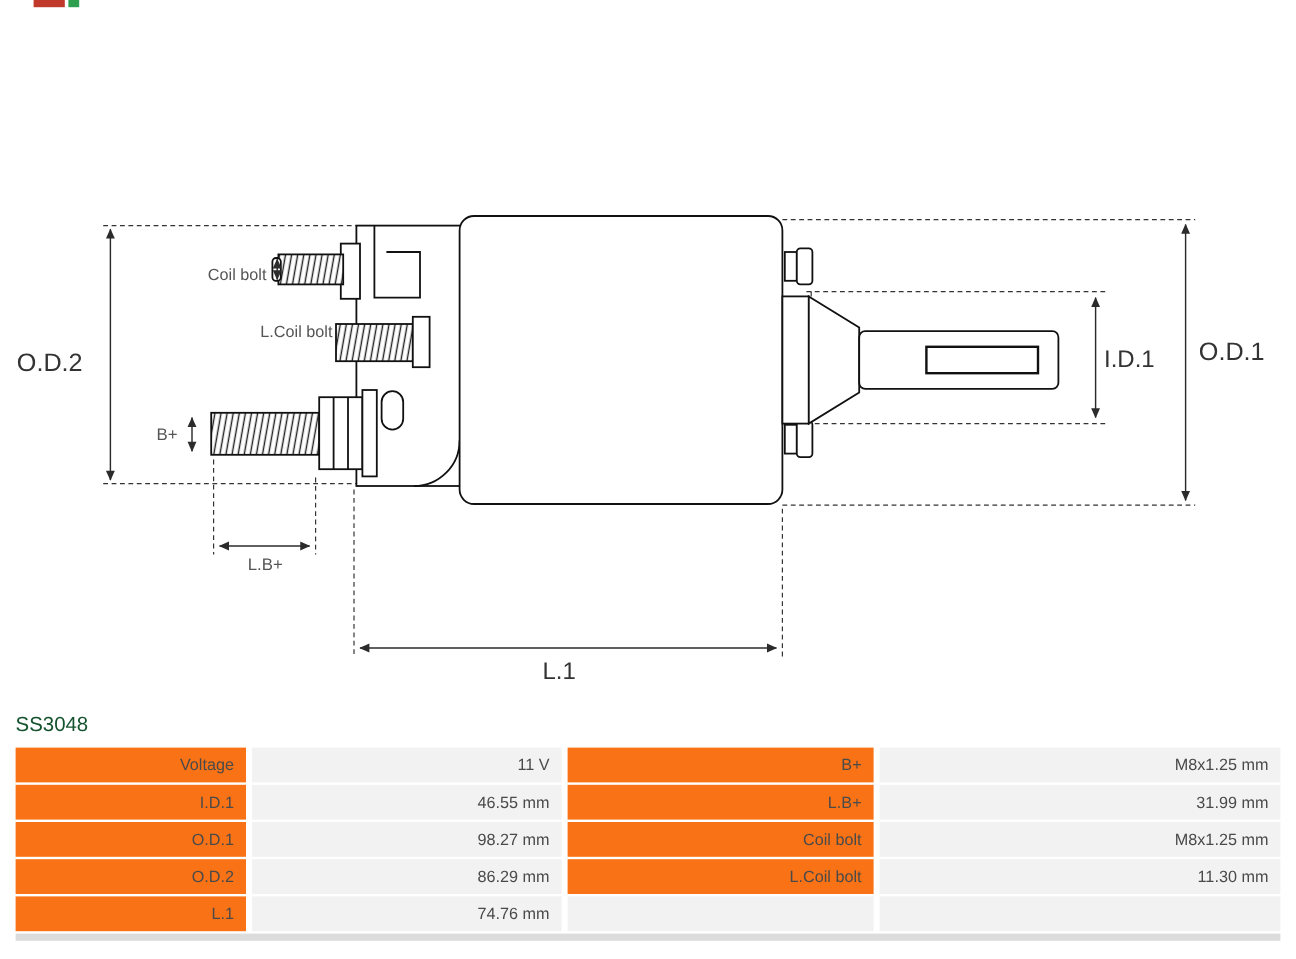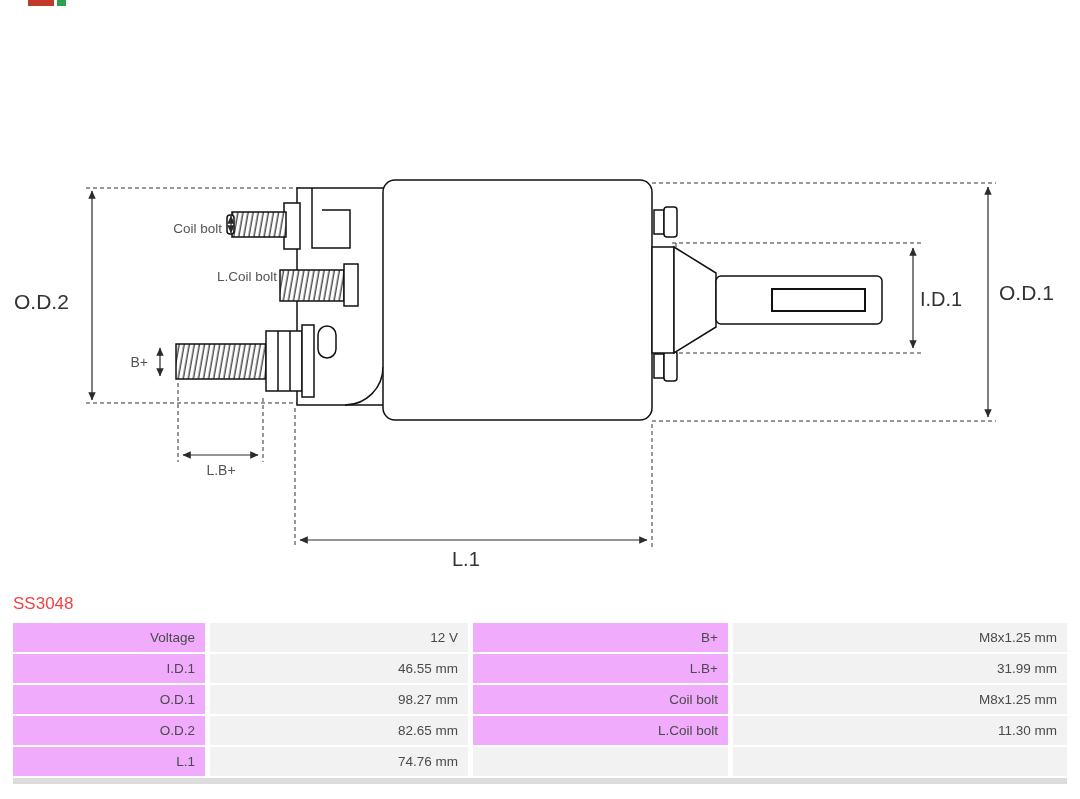--- a/index.html
+++ b/index.html
@@ -14,32 +14,32 @@
   .logo-green { width:9px;  background:#2e9e4f; margin-left:3px; }
 
   .diagram { width:1080px; height:588px; }
   .diagram svg { display:block; }
 
   .dim-lg { font-size:21px; fill:#333; }
   .dim-md { font-size:20px; fill:#333; }
   .dim-sm { font-size:13.5px; fill:#555; }
   .dim-sm2 { font-size:14px; fill:#555; }
 
-  .part-number { font-size:17px; color:#ef4444; margin:6px 0 7px 13px; }
+  .part-number { font-size:17px; color:#14532d; margin:6px 0 7px 13px; }
 
   .spec-table {
     width:1064px; margin-left:8px;
     border-collapse:separate; border-spacing:5px 2px;
     font-size:13.5px; color:#4a4a4a; table-layout:fixed;
   }
   .spec-table td {
     height:29px; text-align:right; padding-right:10px;
     vertical-align:middle; overflow:hidden; white-space:nowrap;
   }
-  td.lab { background:#f0abfc; }
+  td.lab { background:#f97316; }
   td.val { background:#f2f2f2; }
   .table-bottom-strip {
     width:1054px; height:6px; margin:0 0 0 13px; background:#dcdcdc;
   }
 </style>
 </head>
 <body>
 
 <div class="logo-strip">
   <div class="logo-red"></div>
@@ -130,39 +130,39 @@
 <table class="spec-table">
   <colgroup>
     <col style="width:192px">
       <col style="width:258px">
       <col style="width:255px">
       <col style="width:334px">
   </colgroup>
   <tbody>
     <tr>
       <td class="lab">Voltage</td>
-      <td class="val">12 V</td>
+      <td class="val">11 V</td>
       <td class="lab">B+</td>
       <td class="val">M8x1.25 mm</td>
     </tr>
     <tr>
       <td class="lab">I.D.1</td>
       <td class="val">46.55 mm</td>
       <td class="lab">L.B+</td>
       <td class="val">31.99 mm</td>
     </tr>
     <tr>
       <td class="lab">O.D.1</td>
       <td class="val">98.27 mm</td>
       <td class="lab">Coil bolt</td>
       <td class="val">M8x1.25 mm</td>
     </tr>
     <tr>
       <td class="lab">O.D.2</td>
-      <td class="val">82.65 mm</td>
+      <td class="val">86.29 mm</td>
       <td class="lab">L.Coil bolt</td>
       <td class="val">11.30 mm</td>
     </tr>
     <tr>
       <td class="lab">L.1</td>
       <td class="val">74.76 mm</td>
       <td class="val"></td>
       <td class="val"></td>
     </tr>
   </tbody>

